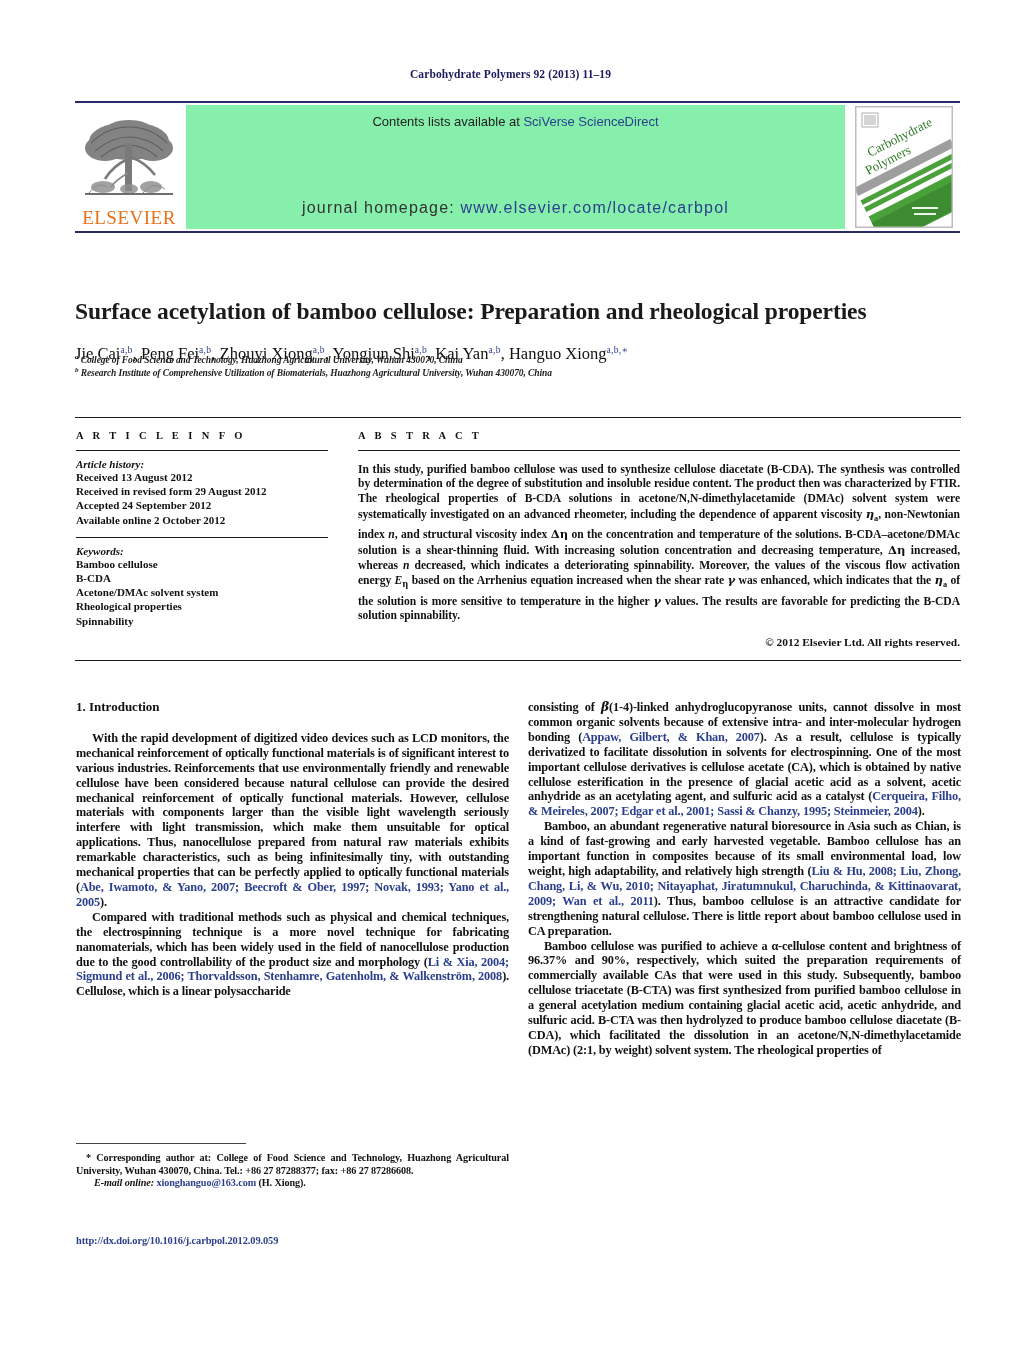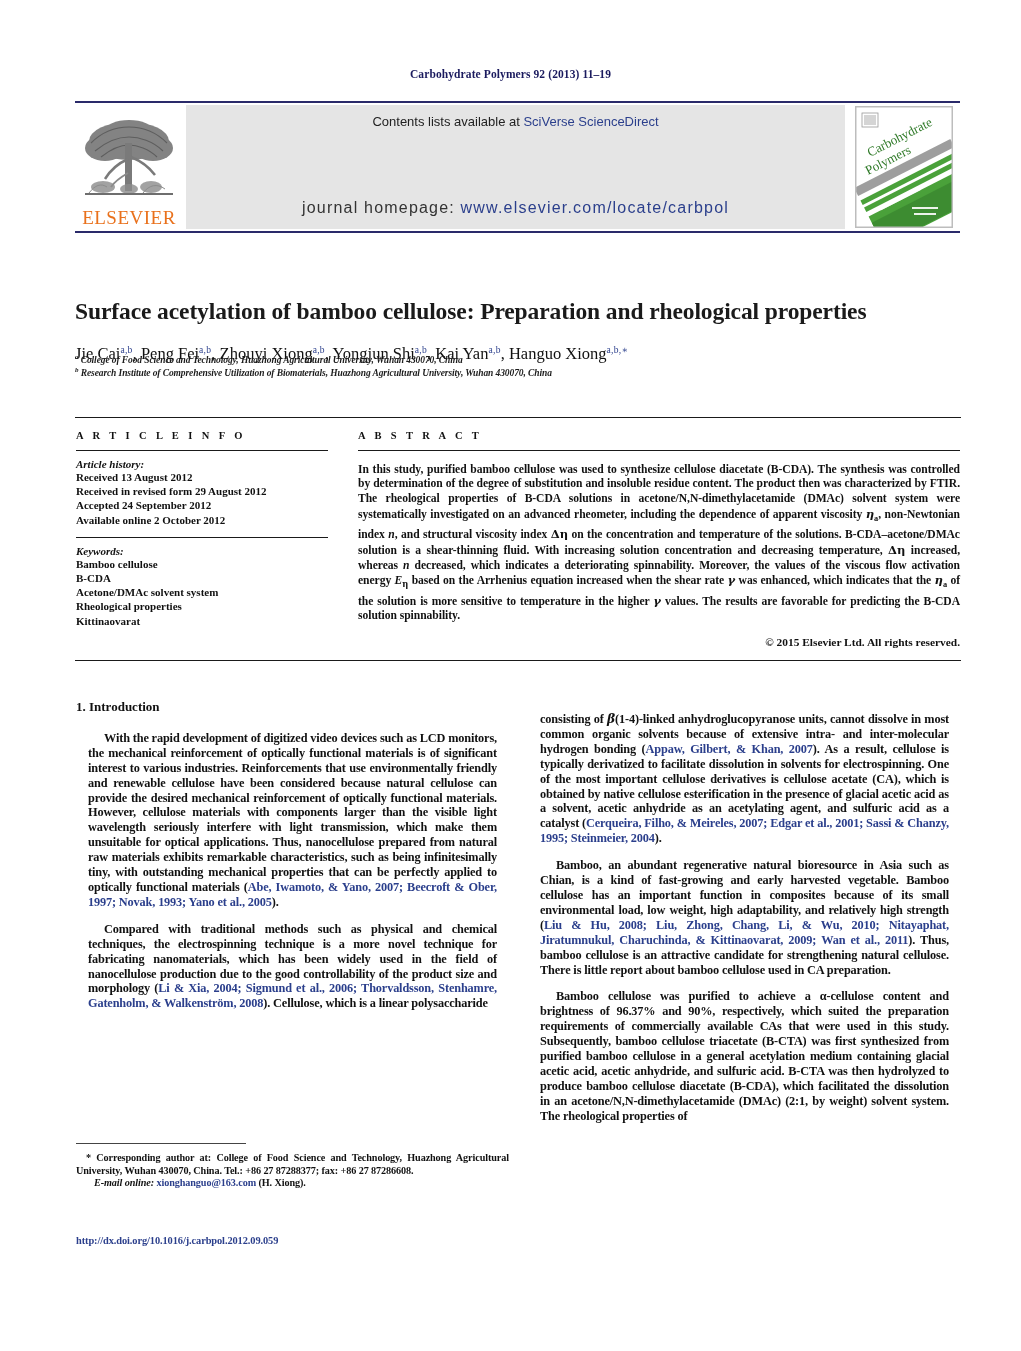--- a/index.html
+++ b/index.html
@@ -68,21 +68,21 @@
   }
   .elsevier-word {
     font-family: "Liberation Serif", serif;
     font-size: 19px;
     letter-spacing: 0.5px;
     color: #E9711C;
     line-height: 1;
   }
   .journal-band {
     flex: 1 1 auto;
-    background: #e5e5e5;
+    background: #86efac;
     position: relative;
     display: flex;
     flex-direction: column;
     align-items: center;
     justify-content: space-between;
     padding: 9px 0 12px 0;
     box-sizing: border-box;
     margin-left: 3px;
     margin-right: 3px;
   }
@@ -250,21 +250,21 @@
   .col-left { left: 76px; }
   .col-right { left: 528px; }
   .h2 {
     font-size: 13px;
     font-weight: bold;
     margin: 0 0 16px 0;
     letter-spacing: 0px;
     text-align: left;
   }
   .para {
-    margin: 12px;
+    margin: 0;
     text-indent: 16px;
   }
   .cite { color: #2b3f8c; }
   
   .footnote-rule {
     position: absolute;
     left: 76px;
     top: 1143px;
     width: 170px;
     border-top: 1px solid #444444;
@@ -406,28 +406,28 @@
     <div class="info-line">Received 13 August 2012</div>
     <div class="info-line">Received in revised form 29 August 2012</div>
     <div class="info-line">Accepted 24 September 2012</div>
     <div class="info-line">Available online 2 October 2012</div>
     <div class="rule-thin"></div>
     <div class="info-label">Keywords:</div>
     <div class="info-line">Bamboo cellulose</div>
     <div class="info-line">B-CDA</div>
     <div class="info-line">Acetone/DMAc solvent system</div>
     <div class="info-line">Rheological properties</div>
-    <div class="info-line">Kittinaovarat</div>
+    <div class="info-line">Spinnability</div>
   </div>
 
   <div class="abs-col">
     <div class="sec-head">A B S T R A C T</div>
     <div class="rule"></div>
     <p class="abs-body"><span>In this study, purified bamboo cellulose was used to synthesize cellulose diacetate (B-CDA). The synthesis was controlled by determination of the degree of substitution and insoluble residue content. The product then was characterized by FTIR. The rheological properties of B-CDA solutions in acetone/N,N-dimethylacetamide (DMAc) solvent system were systematically investigated on an advanced rheometer, including the dependence of apparent viscosity </span><i class="gk">η</i><sub>a</sub><span>, non-Newtonian index </span><i>n</i><span>, and structural viscosity index </span><span class="gk">Δη</span><span> on the concentration and temperature of the solutions. B-CDA–acetone/DMAc solution is a shear-thinning fluid. With increasing solution concentration and decreasing temperature, </span><span class="gk">Δη</span><span> increased, whereas </span><i>n</i><span> decreased, which indicates a deteriorating spinnability. Moreover, the values of the viscous flow activation energy </span><i>E</i><sub class="gk">η</sub><span> based on the Arrhenius equation increased when the shear rate </span><i class="gk">γ</i><span> was enhanced, which indicates that the </span><i class="gk">η</i><sub>a</sub><span> of the solution is more sensitive to temperature in the higher </span><i class="gk">γ</i><span> values. The results are favorable for predicting the B-CDA solution spinnability.</span></p>
-    <div class="abs-copy">© 2015 Elsevier Ltd. All rights reserved.</div>
+    <div class="abs-copy">© 2012 Elsevier Ltd. All rights reserved.</div>
   </div>
 
   <div class="bottom-rule"></div>
 
   <div class="col col-left">
     <h2 class="h2">1.  Introduction</h2>
     <p class="para"><span>With the rapid development of digitized video devices such as LCD monitors, the mechanical reinforcement of optically functional materials is of significant interest to various industries. Reinforcements that use environmentally friendly and renewable cellulose have been considered because natural cellulose can provide the desired mechanical reinforcement of optically functional materials. However, cellulose materials with components larger than the visible light wavelength seriously interfere with light transmission, which make them unsuitable for optical applications. Thus, nanocellulose prepared from natural raw materials exhibits remarkable characteristics, such as being infinitesimally tiny, with outstanding mechanical properties that can be perfectly applied to optically functional materials (</span><span class="cite">Abe, Iwamoto, &amp; Yano, 2007; Beecroft &amp; Ober, 1997; Novak, 1993; Yano et al., 2005</span><span>).</span></p>
     <p class="para"><span>Compared with traditional methods such as physical and chemical techniques, the electrospinning technique is a more novel technique for fabricating nanomaterials, which has been widely used in the field of nanocellulose production due to the good controllability of the product size and morphology (</span><span class="cite">Li &amp; Xia, 2004; Sigmund et al., 2006; Thorvaldsson, Stenhamre, Gatenholm, &amp; Walkenström, 2008</span><span>). Cellulose, which is a linear polysaccharide</span></p>
   </div>
 

